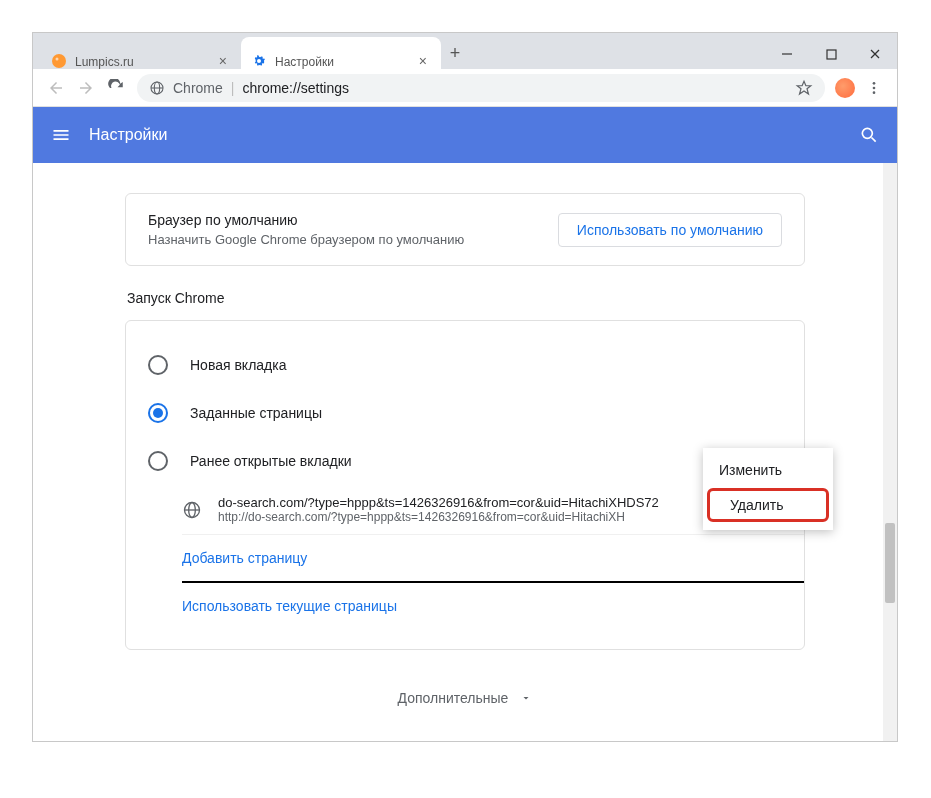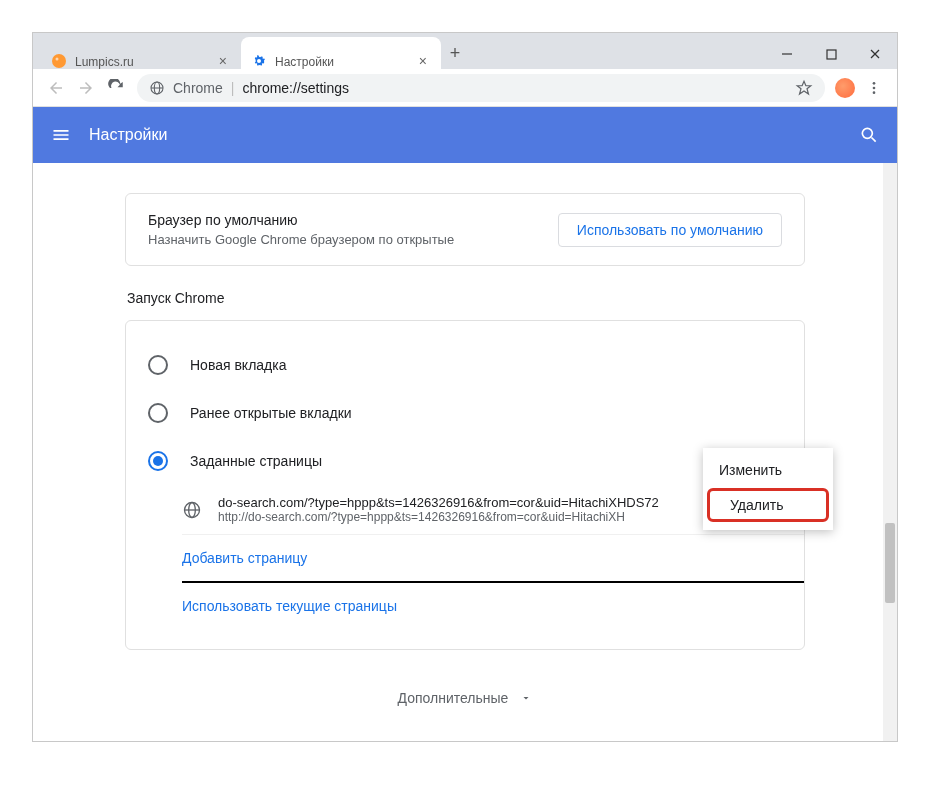--- a/index.html
+++ b/index.html
@@ -168,39 +168,39 @@
           <line x1="15" y1="15" x2="20" y2="20" stroke="#fff" stroke-width="2"></line>
         </svg>
       </span>
   </div>
 
   <div class="content">
 
     <div class="card default">
       <div class="dleft">
         <div class="dtitle">Браузер по умолчанию</div>
-        <div class="dsub">Назначить Google Chrome браузером по открытые</div>
+        <div class="dsub">Назначить Google Chrome браузером по умолчанию</div>
       </div>
       <button class="dbtn">Использовать по умолчанию</button>
     </div>
 
     <div class="sectitle">Запуск Chrome</div>
 
     <div class="card startup">
       <div class="radio-row">
         <span class="radio"></span>
         <span class="radio-label">Новая вкладка</span>
       </div>
       <div class="radio-row">
+        <span class="radio sel"></span>
+        <span class="radio-label">Заданные страницы</span>
+      </div>
+      <div class="radio-row">
         <span class="radio"></span>
         <span class="radio-label">Ранее открытые вкладки</span>
-      </div>
-      <div class="radio-row">
-        <span class="radio sel"></span>
-        <span class="radio-label">Заданные страницы</span>
       </div>
       <div class="pages">
         <div class="page-row">
           <span class="globeico">
               <svg width="20" height="20" viewBox="0 0 24 24">
                 <circle cx="12" cy="12" r="9" fill="none" stroke="currentColor" stroke-width="1.6"></circle>
                 <ellipse cx="12" cy="12" rx="4" ry="9" fill="none" stroke="currentColor" stroke-width="1.6"></ellipse>
                 <line x1="3" y1="12" x2="21" y2="12" stroke="currentColor" stroke-width="1.6"></line>
               </svg>
             </span>

